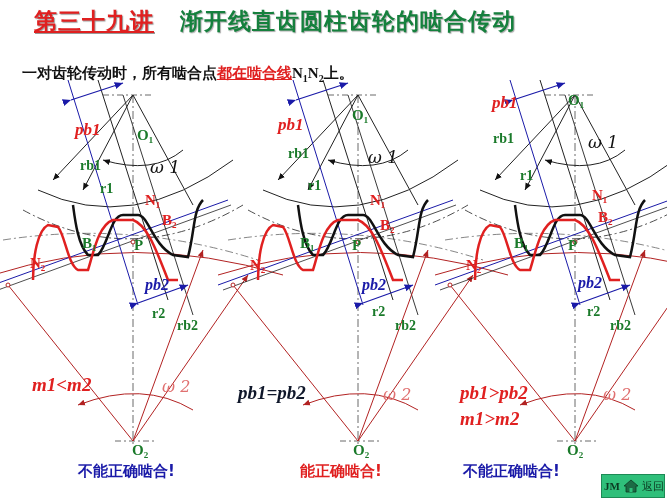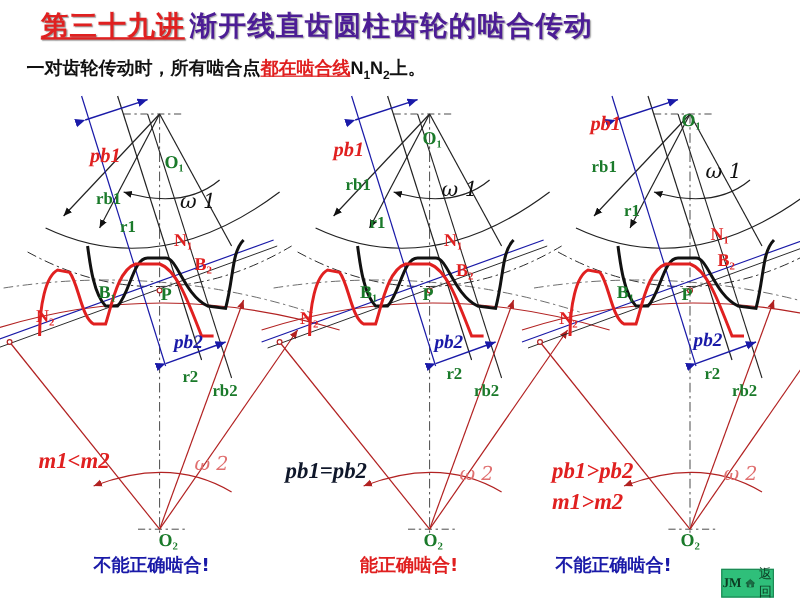--- a/index.html
+++ b/index.html
@@ -1,34 +1,34 @@
 <!DOCTYPE html>
 <html><head>
 <meta charset="utf-8">
 <style>
   html, body { margin:0; padding:0; background:#ffffff; }
   body { width:667px; height:500px; position:relative; overflow:hidden;
          font-family: "DejaVu Serif", "Liberation Serif", serif; }
   .title { position:absolute; left:34px; top:6px; font-family:"DejaVu Sans", sans-serif;
            font-size:23px; font-weight:bold; letter-spacing:1px; }
   .title .num { color:#e02020; text-shadow:1px 1px 1px #999;text-decoration:underline; }
-  .title .main { color:#4c1d95; margin-left:4px; text-shadow:1px 1px 1px #aaa; }
-  .subtitle { position:absolute; left:22px; top:48px; font-family:Liberation Sans, sans-serif;
+  .title .main { color:#15803d; margin-left:26px; text-shadow:1px 1px 1px #aaa; }
+  .subtitle { position:absolute; left:22px; top:64px; font-family:Liberation Serif, serif;
               font-size:15px; font-weight:bold; color:#111; }
   .subtitle .hl { color:#e02020; text-decoration:underline; }
   .subtitle sub { font-size:10px; }
   svg.diagram { position:absolute; left:0; top:0; }
   .lbl { font-family:"Liberation Serif", serif; font-weight:bold; }
   .verdict { position:absolute; top:462px; font-family:"DejaVu Sans", sans-serif;
              font-size:15px; font-weight:bold; }
   .cond { position:absolute; font-family:"Liberation Serif", serif; font-style:italic;
           font-weight:bold; font-size:19px; line-height:26px; }
-  .return-btn { position:absolute; left:601px; top:474px; width:44px; height:24px;
+  .return-btn { position:absolute; left:601px; top:474px; width:64px; height:24px;
                 background:#2fbf7a; border:1px solid #1d8a55; display:flex; align-items:center;
-                justify-content:center; gap:3px; cursor:pointer; box-sizing:border-box; }
+                justify-content:flex-end; gap:3px; cursor:pointer; box-sizing:border-box; }
   .return-btn .jm { font-family:"Liberation Serif", serif; font-weight:bold; font-size:11px; color:#0b3b22; }
   .return-btn .back { font-family:"DejaVu Sans", sans-serif; font-size:11px; color:#0b3b22; }
 </style>
 </head>
 <body>
 
 <div class="title">
   <span class="num">第三十九讲</span><span class="main">渐开线直齿圆柱齿轮的啮合传动</span>
 </div>
 

